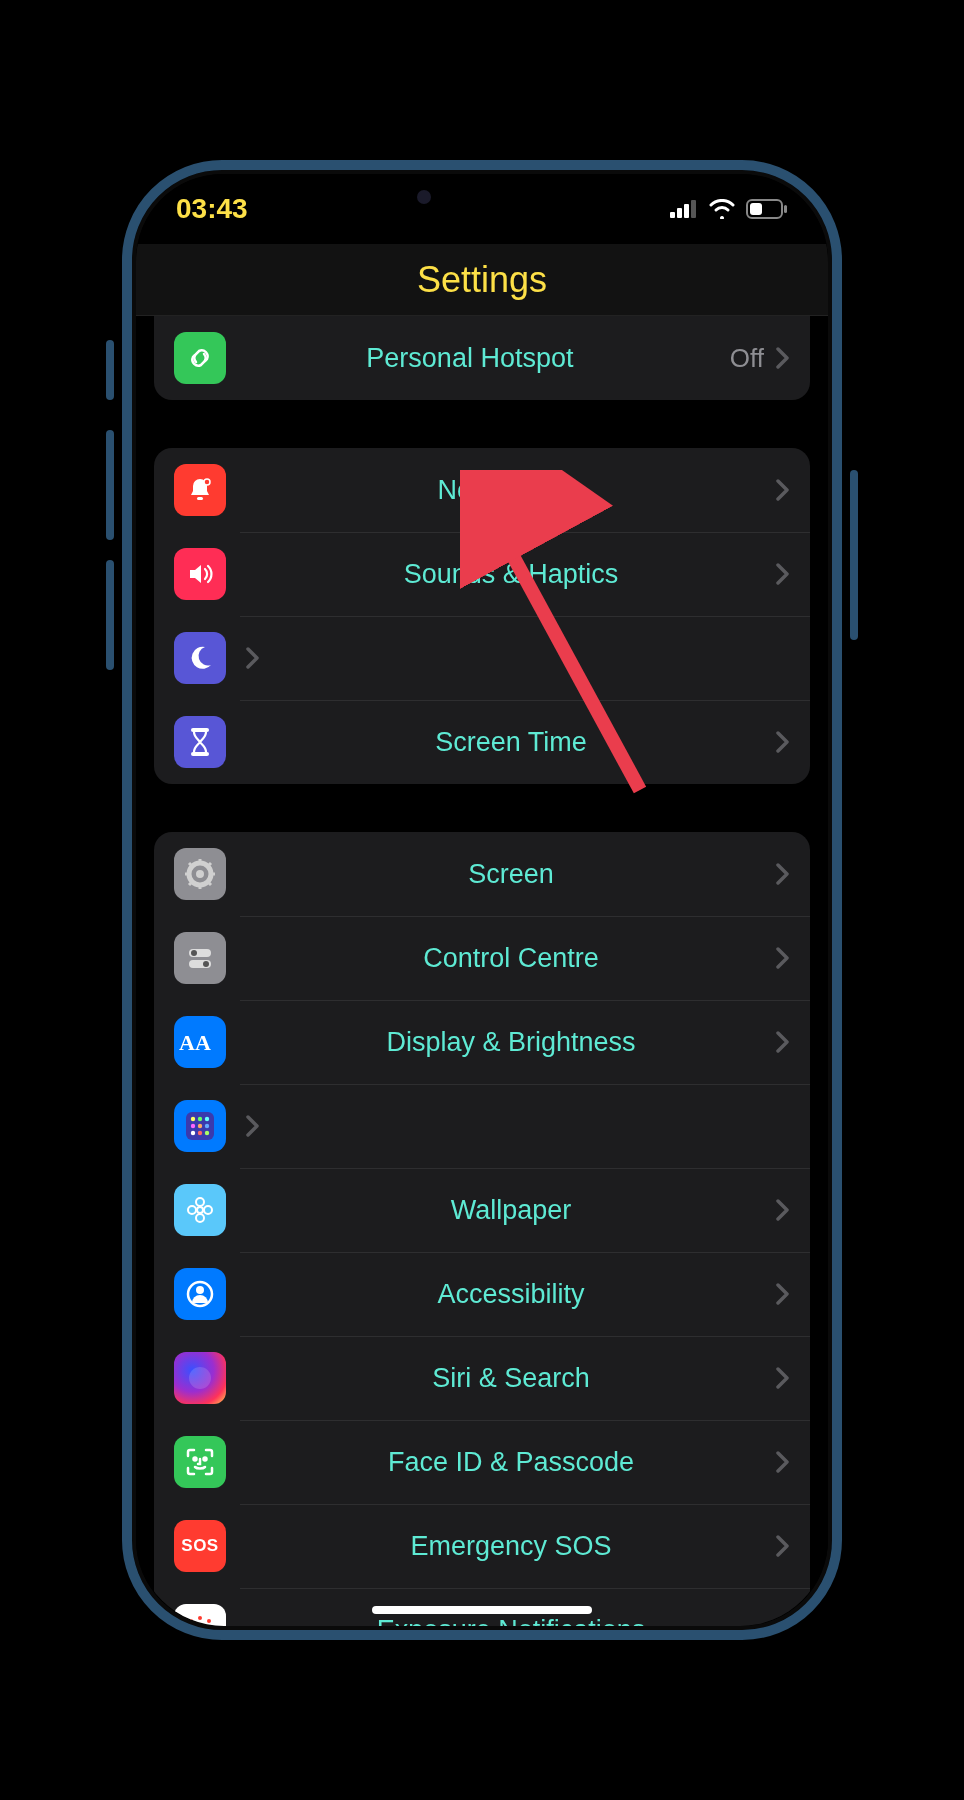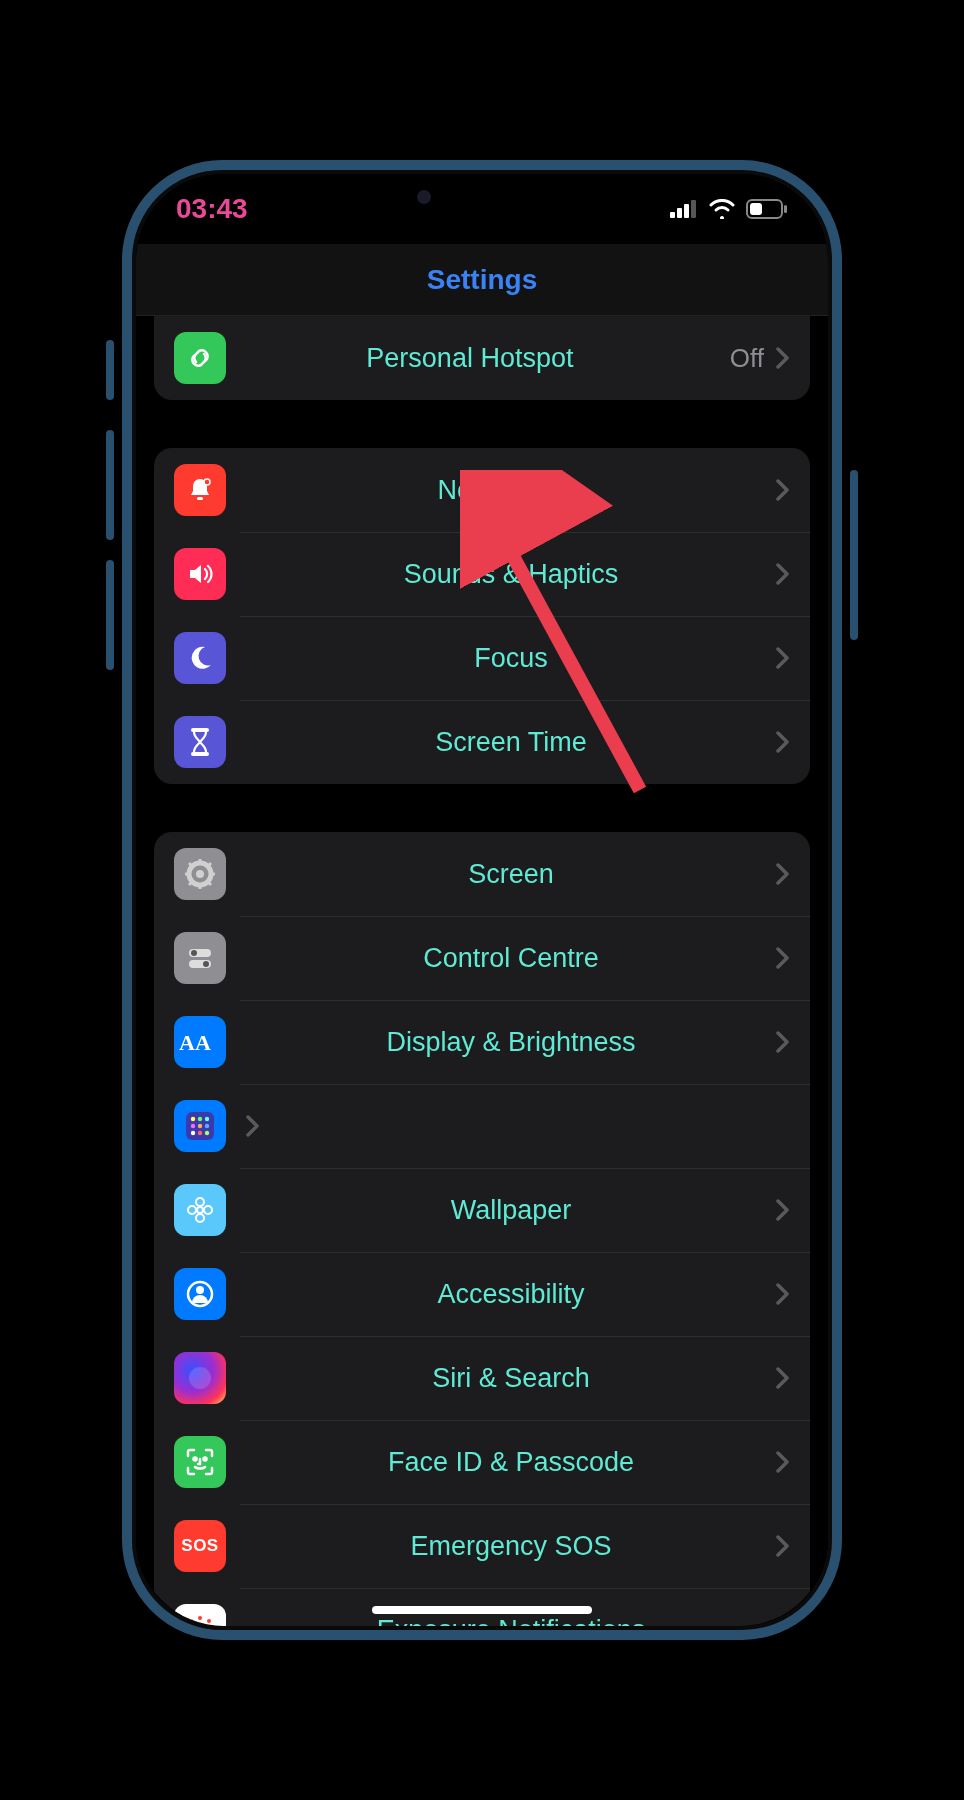--- a/index.html
+++ b/index.html
@@ -63,39 +63,39 @@
 .side-left-2 { left: 106px; top: 430px; width: 8px; height: 110px; }
 .side-left-3 { left: 106px; top: 560px; width: 8px; height: 110px; }
 .side-right  { right: 106px; top: 470px; width: 8px; height: 170px; }
 
 .status-bar {
   height: 70px;
   display: flex;
   align-items: center;
   justify-content: space-between;
   padding: 0 40px;
-  color: #ec4899;
+  color: #fde047;
   position: relative;
   z-index: 40;
 }
 .status-time { font-size: 28px; font-weight: 700; }
 .status-icons { display: flex; align-items: center; gap: 10px; }
 
 .nav-header {
   height: 72px;
   display: flex;
   align-items: center;
   justify-content: center;
   background: rgba(20,20,20,0.9);
   border-bottom: 0.5px solid #222;
 }
 .nav-title {
-  color: #3b82f6;
-  font-size: 28px;
-  font-weight: 700;
+  color: #fde047;
+  font-size: 36px;
+  font-weight: 400;
 }
 .content {
   height: calc(100% - 142px);
   overflow: hidden;
   padding: 0 18px;
 }
 .group {
   background: #1c1c1e;
   border-radius: 18px;
   overflow: hidden;
@@ -156,21 +156,21 @@
   background: #fff;
   border-radius: 6px;
   z-index: 60;
 }
 
 .bg-green   { background: #34c759; }
 .bg-red     { background: #ff3b30; }
 .bg-pink    { background: #ff2d55; }
 .bg-indigo  { background: #5856d6; }
 .bg-gray    { background: #8e8e93; }
-.bg-blue    { background: #007aff; }
+.bg-blue    { background: #007aff; border-radius: 13px; }
 .bg-teal    { background: #5ac8fa; }
 .bg-white   { background: #fff; }
 .bg-siri    { background: radial-gradient(circle at 35% 35%, #3a50ff 0%, #9a2ed0 45%, #ff325a 75%, #ffd050 100%); }
 .bg-redsos  { background: #ff3b30; color: #fff; font-weight: 800; font-size: 17px; letter-spacing: 0.5px;}
 
 .arrow-annot {
   position: absolute;
   z-index: 100;
   pointer-events: none;
 }
@@ -254,21 +254,20 @@
             <svg width="14" height="22" viewBox="0 0 14 22" class="chevron">
               <path d="M2 2l9 9-9 9" stroke="#5a5a5e" stroke-width="3.5" fill="none" stroke-linecap="round" stroke-linejoin="round"></path>
             </svg>
           </div>
           <div class="row">
             <div class="row-icon bg-indigo">
               <svg width="30" height="30" viewBox="0 0 30 30">
                 <path d="M20 4a11 11 0 1 0 6 18 9 9 0 0 1-6-18z" fill="#fff"></path>
               </svg>
             </div>
-            <div class="row-label">Focus</div>
             <svg width="14" height="22" viewBox="0 0 14 22" class="chevron">
               <path d="M2 2l9 9-9 9" stroke="#5a5a5e" stroke-width="3.5" fill="none" stroke-linecap="round" stroke-linejoin="round"></path>
             </svg>
           </div>
           <div class="row">
             <div class="row-icon bg-indigo">
               <svg width="28" height="32" viewBox="0 0 28 32">
                 <rect x="5" y="2" width="18" height="4" rx="2" fill="#fff"></rect>
                 <rect x="5" y="26" width="18" height="4" rx="2" fill="#fff"></rect>
                 <path d="M8 6c0 5 4 7 6 10-2 3-6 5-6 10M20 6c0 5-4 7-6 10 2 3 6 5 6 10" stroke="#fff" stroke-width="2.2" fill="none"></path>

